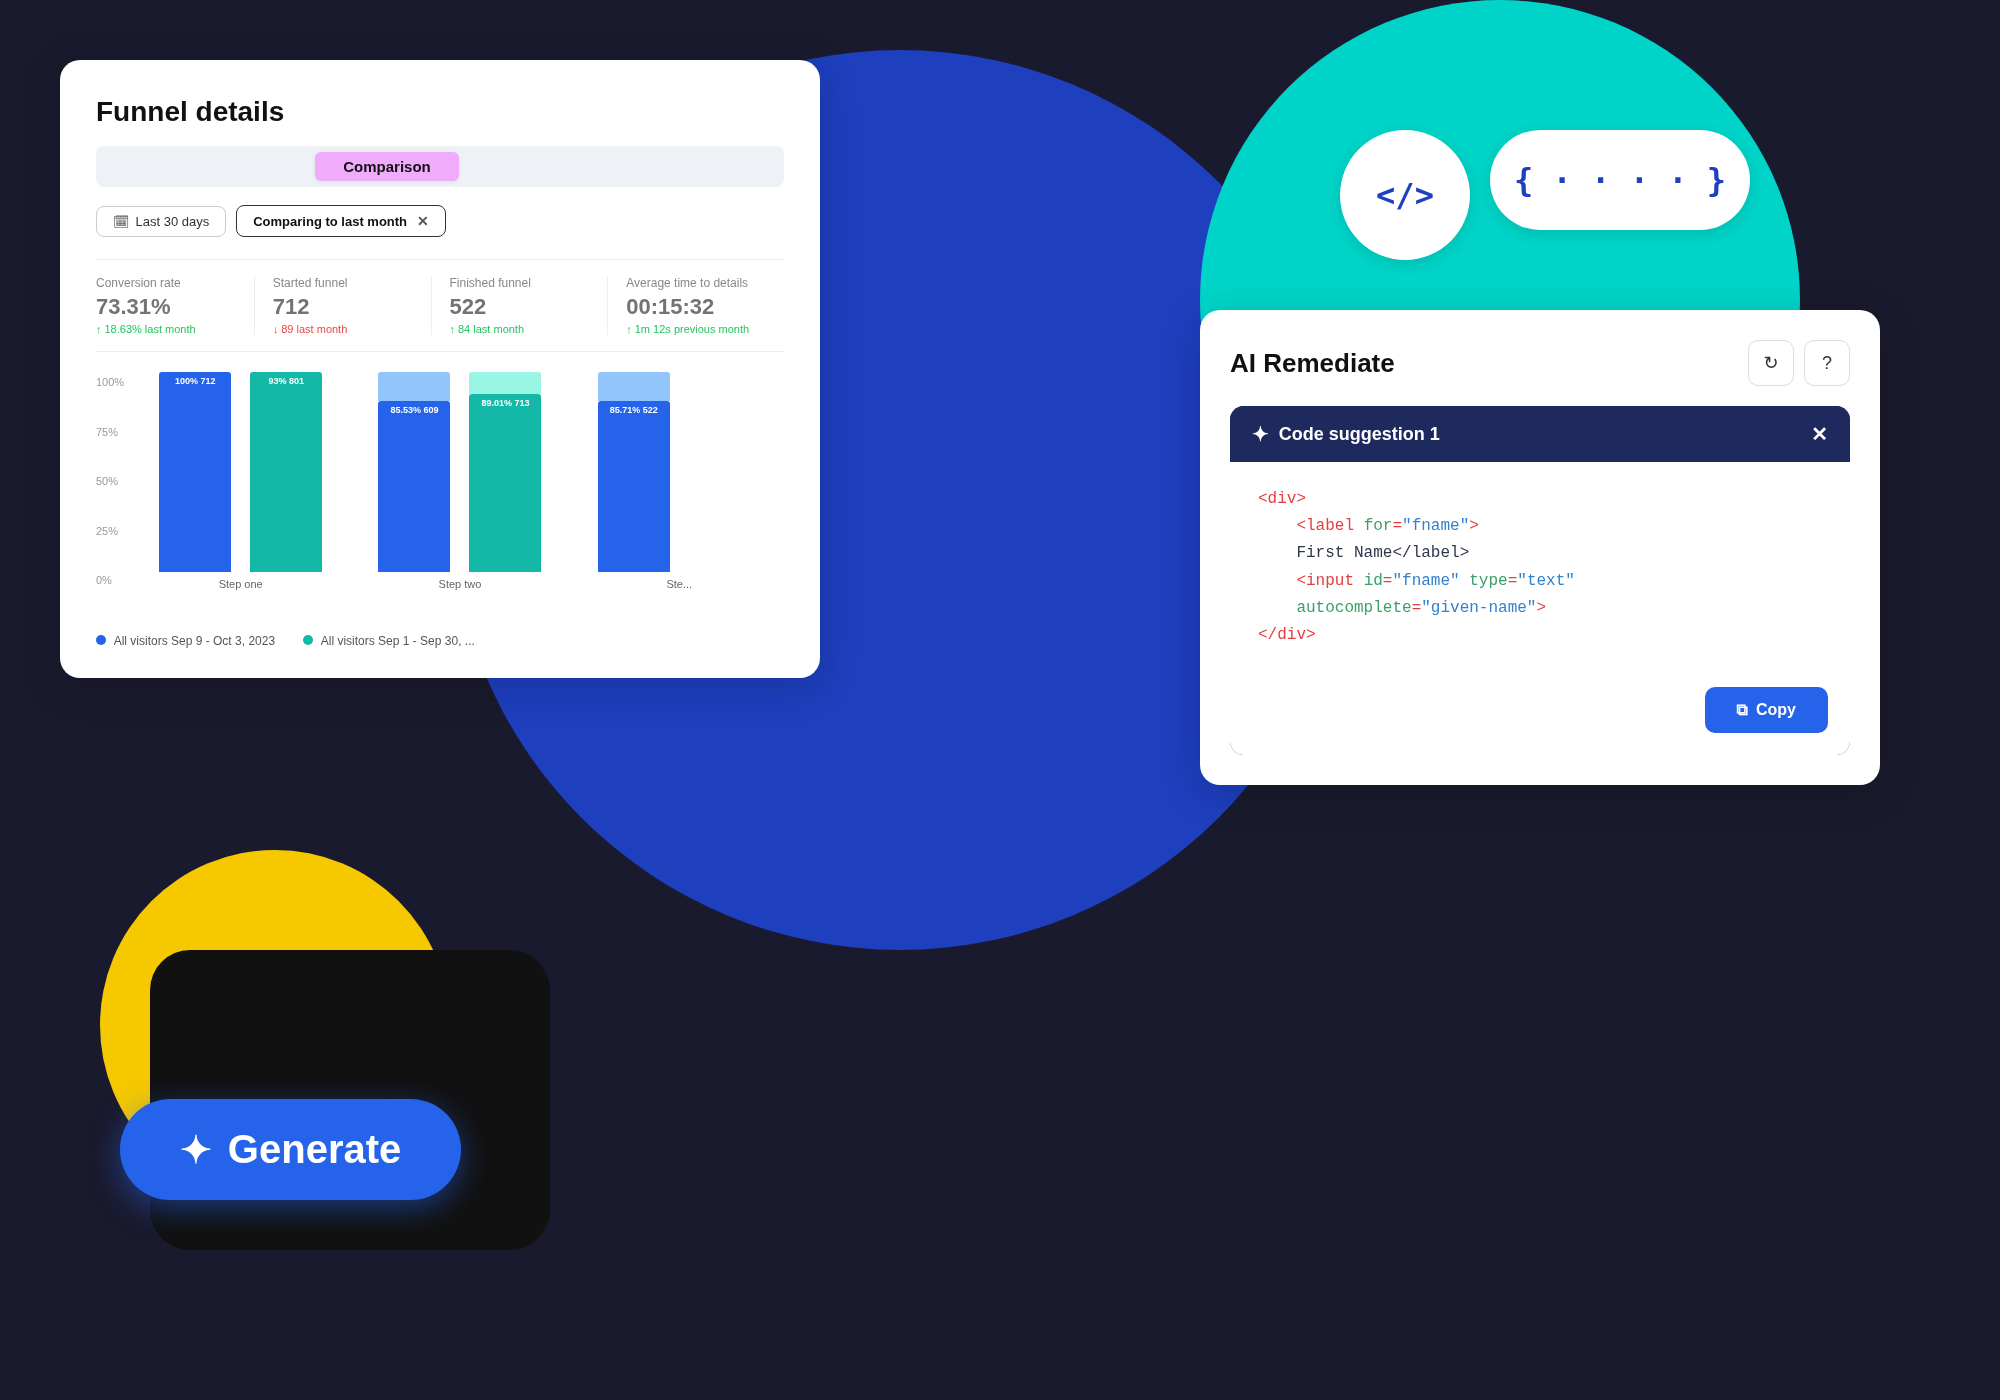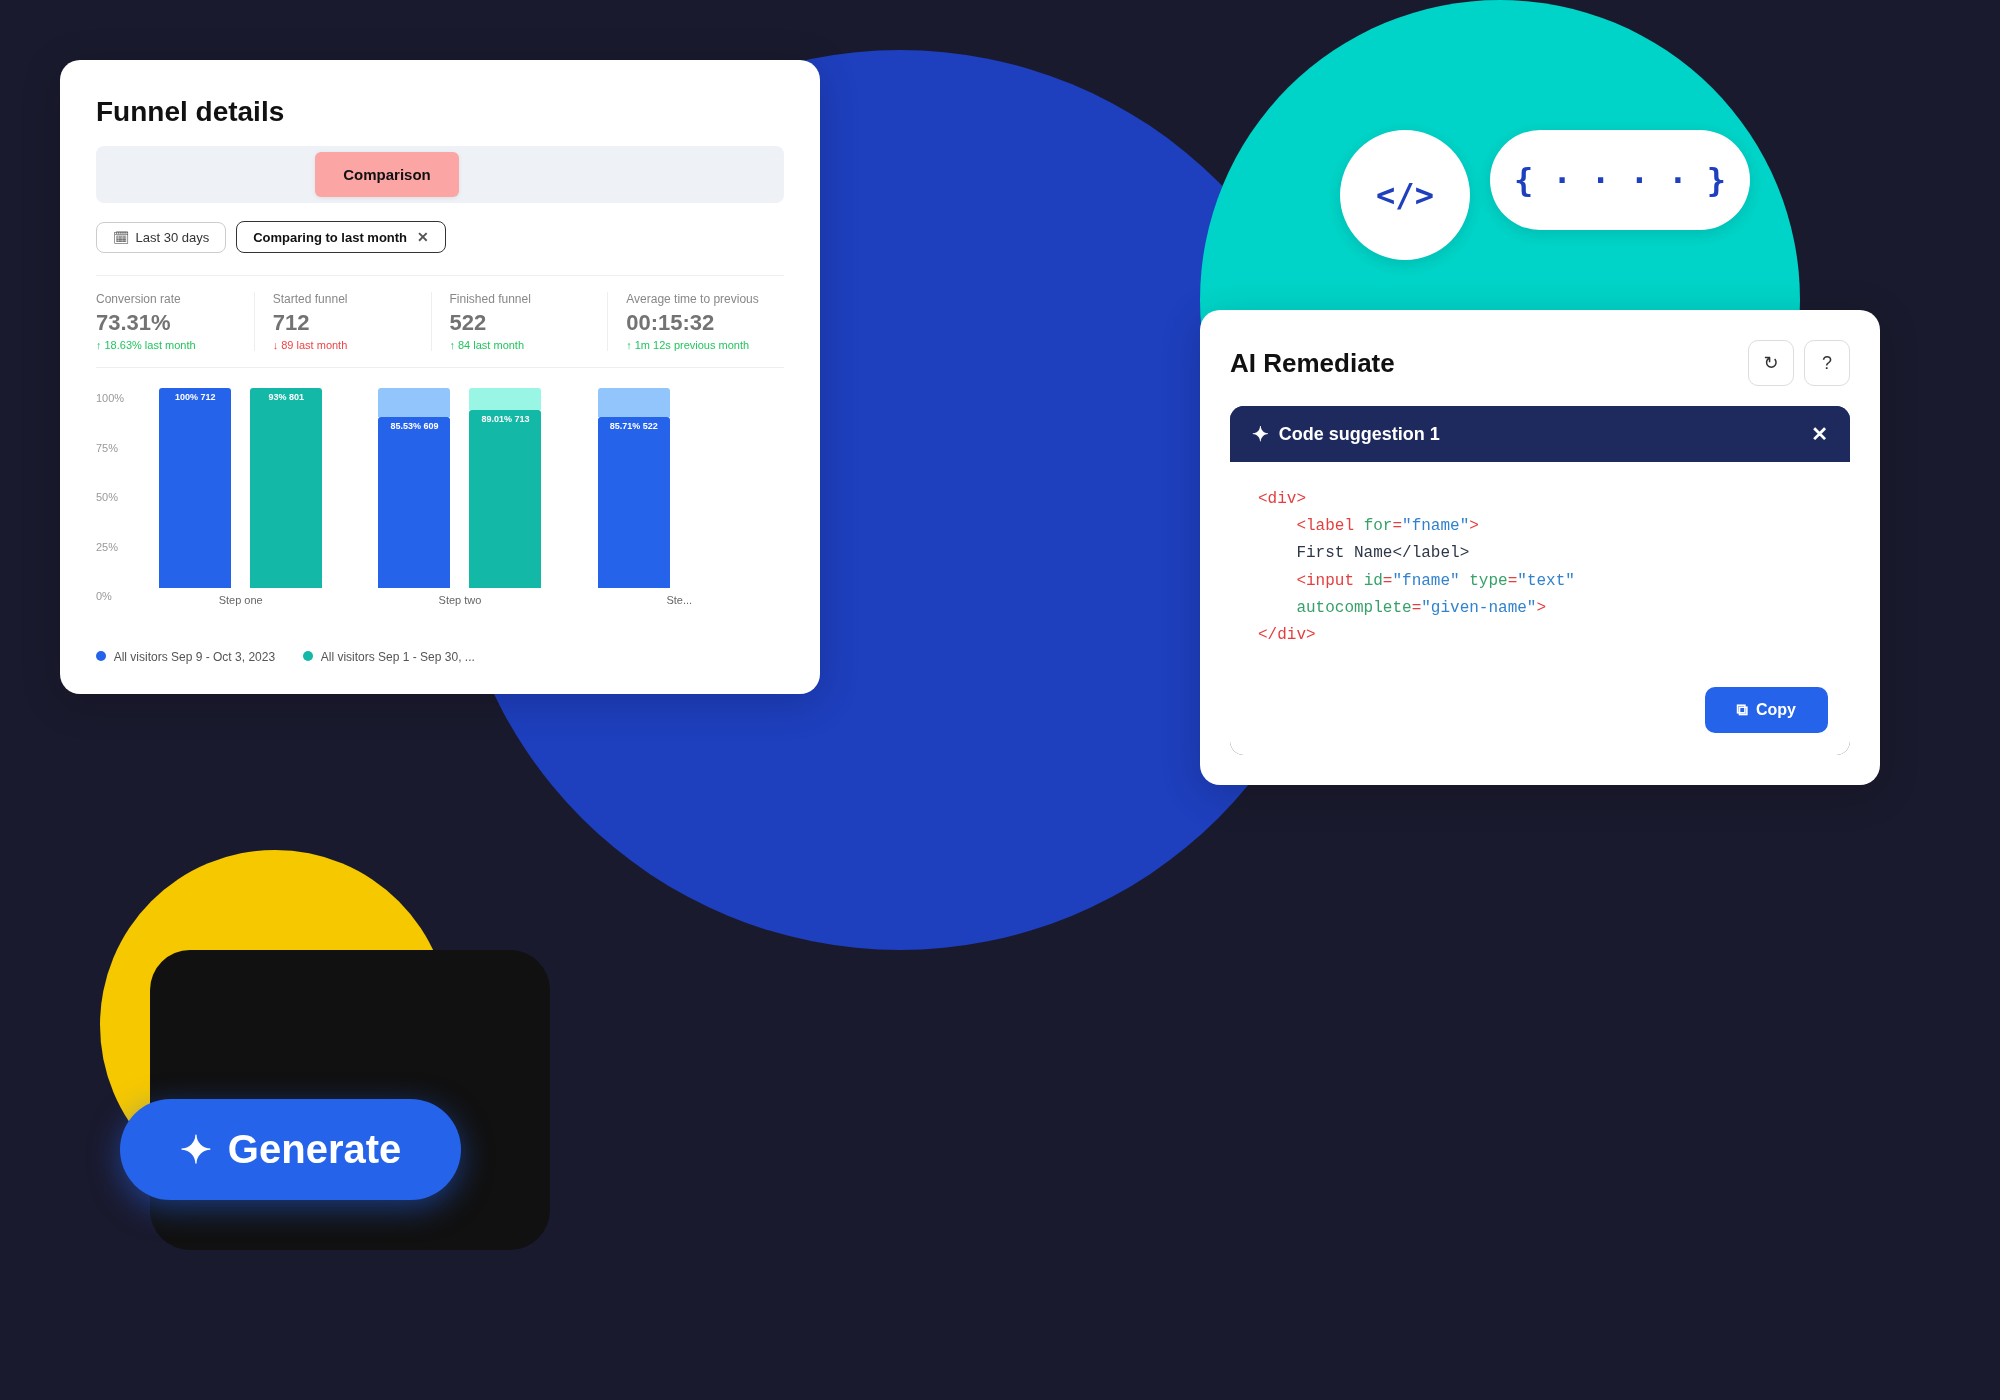--- a/index.html
+++ b/index.html
@@ -75,23 +75,23 @@
     .tab-bar {
       background: #eef2f7;
       border-radius: 8px;
       padding: 6px;
       display: flex;
       align-items: center;
       justify-content: center;
       margin-bottom: 18px;
     }
     .tab-active {
-      background: #fca5a5;
+      background: #f0abfc;
       border-radius: 6px;
-      padding: 14px 28px;
+      padding: 6px 28px;
       font-weight: 700;
       font-size: 15px;
       color: #111;
       box-shadow: 0 1px 4px rgba(0,0,0,0.08);
     }
     .tab-inactive {
       padding: 6px 28px;
       font-size: 15px;
       color: #888;
     }
@@ -479,21 +479,21 @@
     </div>
     <div class="metric-item">
       <div class="metric-label">Finished funnel</div>
       <div class="metric-value">522</div>
       <div class="metric-change-up">
         <span>↑</span>
         <span>84 last month</span>
       </div>
     </div>
     <div class="metric-item">
-      <div class="metric-label">Average time to previous</div>
+      <div class="metric-label">Average time to details</div>
       <div class="metric-value">00:15:32</div>
       <div class="metric-change-up">
         <span>↑</span>
         <span>1m 12s previous month</span>
       </div>
     </div>
   </div>
 
   <div class="chart-area">
     <div class="chart-y-labels">

